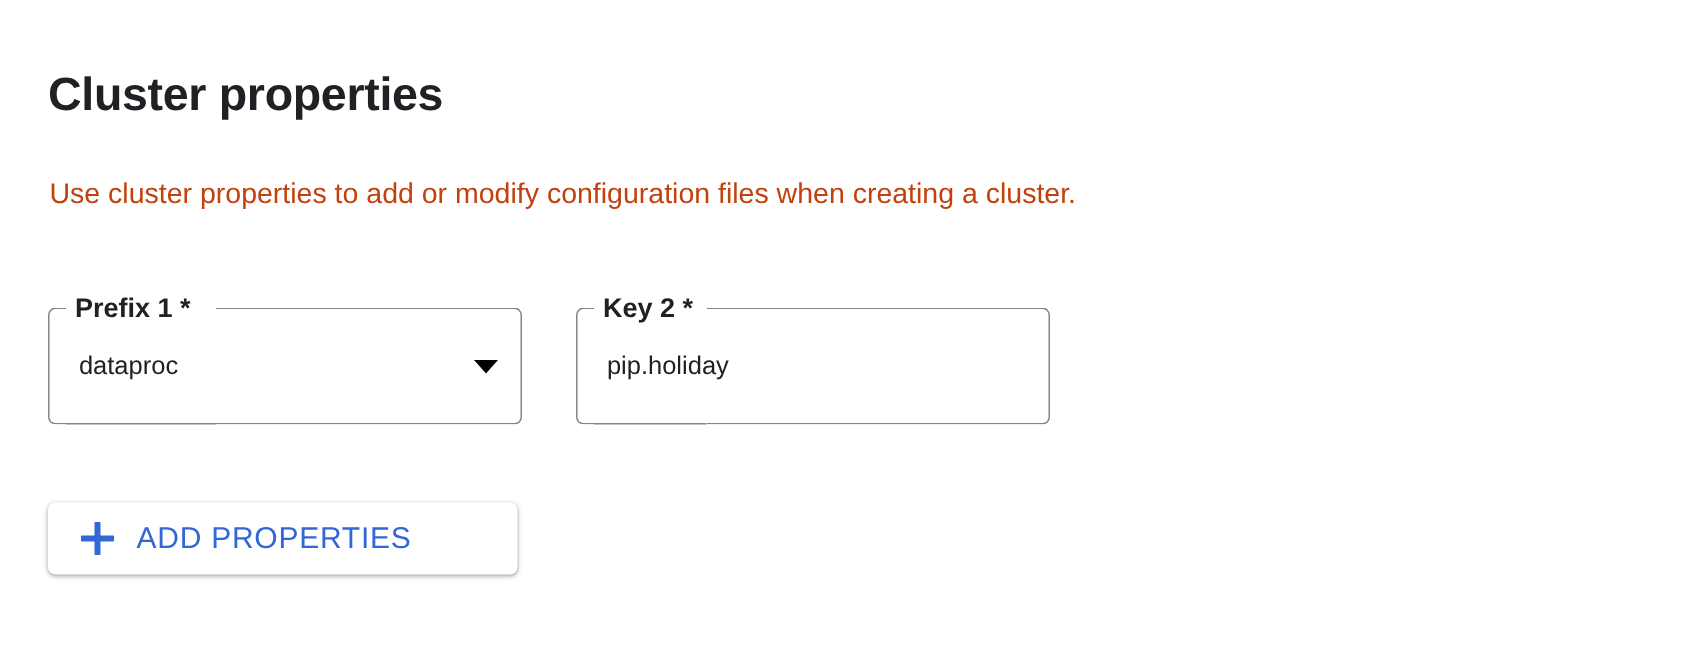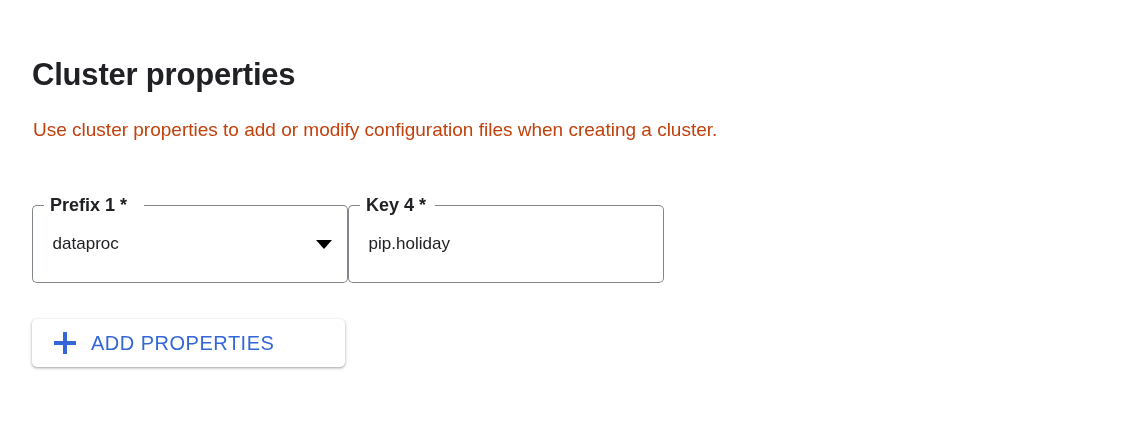--- a/index.html
+++ b/index.html
@@ -22,21 +22,21 @@
     position: relative;
     width: 1122px;
     height: 432px;
     padding: 0;
   }
 
   
   .page-title {
     position: absolute;
     left: 32px;
-    top: 34px;
+    top: 22px;
     font-size: 31px;
     line-height: 40px;
     font-weight: 700;
     letter-spacing: -0.2px;
     color: #202124;
     white-space: nowrap;
   }
 
   .page-subtitle {
     position: absolute;
@@ -49,20 +49,21 @@
     white-space: nowrap;
   }
 
   
   .fields-row {
     position: absolute;
     left: 32px;
     top: 205px;
     display: flex;
     align-items: flex-start;
+    gap: 36px;
   }
 
   .field {
     position: relative;
     width: 316px;
     height: 78px;
   }
 
   
   .field-outline {
@@ -133,21 +134,21 @@
     height: 0;
     border-left: 8px solid transparent;
     border-right: 8px solid transparent;
     border-top: 9px solid #000000;
   }
 
   
   .add-button {
     position: absolute;
     left: 32px;
-    top: 319px;
+    top: 335px;
     height: 48px;
     min-width: 313px;
     display: inline-flex;
     align-items: center;
     gap: 15px;
     padding: 0 22px 0 22px;
     background: #ffffff;
     border: none;
     border-radius: 5px;
     box-shadow: 0 1px 2px rgba(60,64,67,0.30), 0 1px 3px 1px rgba(60,64,67,0.15);
@@ -211,21 +212,21 @@
         <span class="select-arrow"></span>
       </div>
     </div>
 
     <div class="field">
       <div class="field-outline">
         <span class="outline-leading"></span>
         <span class="outline-notch" style="width:75px"></span>
         <span class="outline-trailing"></span>
       </div>
-      <span class="field-label">Key 4 *</span>
+      <span class="field-label">Key 2 *</span>
       <div class="field-control">
         <span class="field-value">pip.holiday</span>
       </div>
     </div>
 
 
   </div>
 
   <button class="add-button">
     <span class="add-button-icon"></span>

